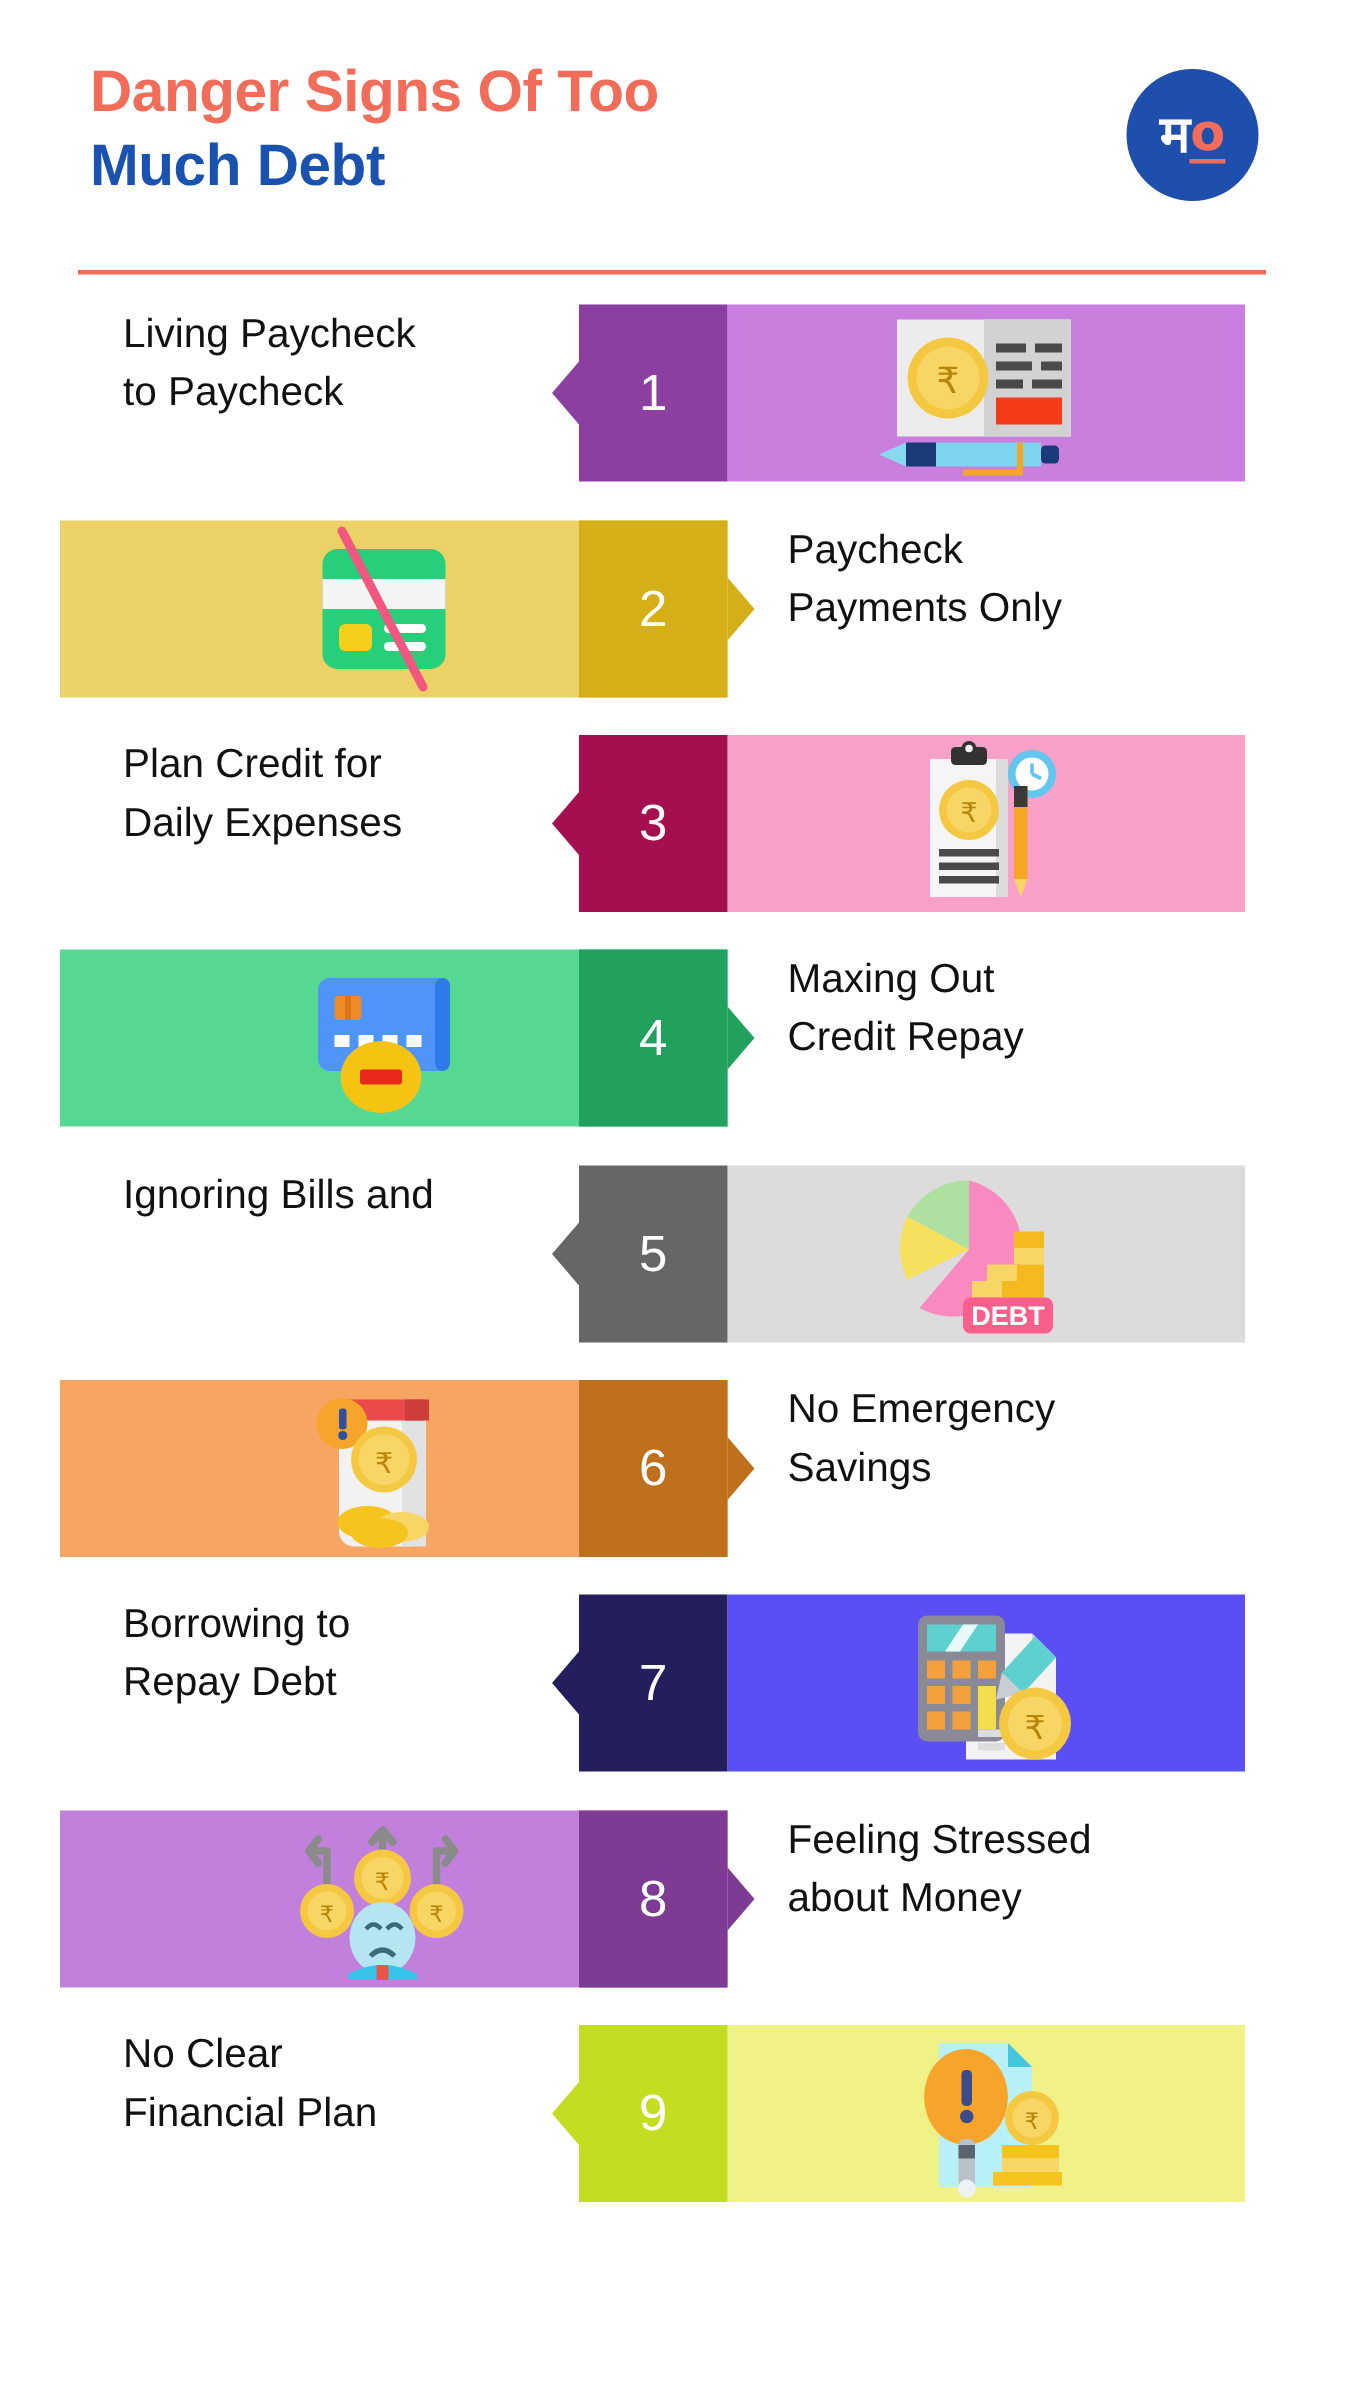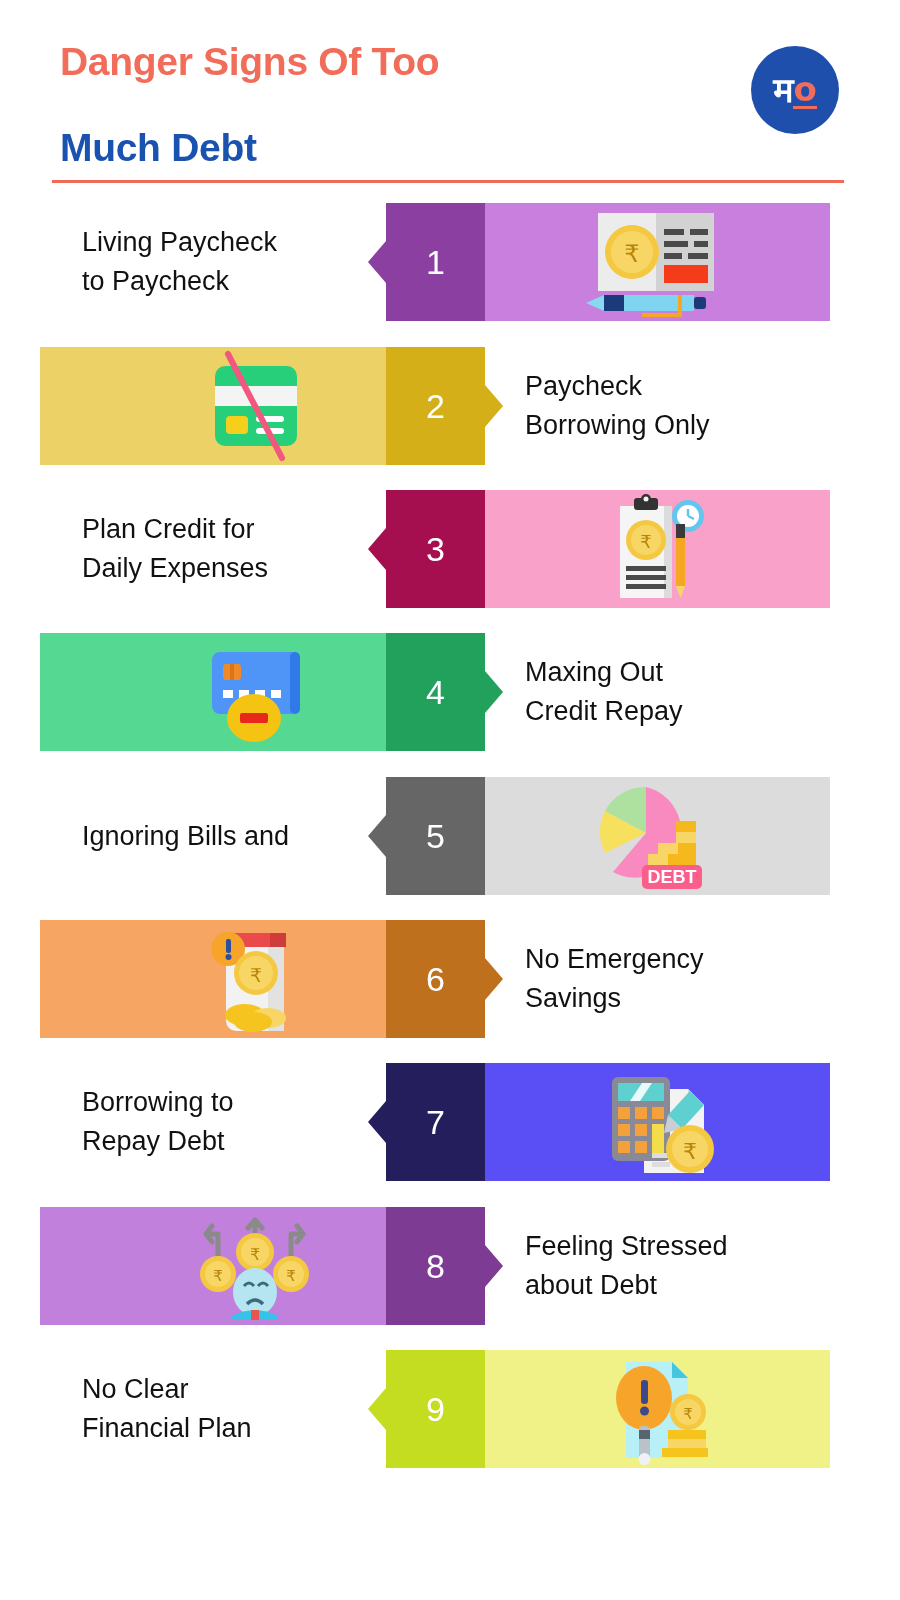--- a/index.html
+++ b/index.html
@@ -46,21 +46,21 @@
     display: flex; align-items: center;
   }
   .row .badge {
     position: absolute; top: 0; width: 99px; height: 118px;
     display: flex; align-items: center; justify-content: center;
     color: #ffffff; font-size: 34px; font-weight: 400;
     font-family: "Liberation Sans", sans-serif;
   }
   .row .label {
     position: absolute; top: 0; height: 118px;
-    display: flex; flex-direction: column; justify-content: center;
+    display: flex; flex-direction: column; 
     color: #111111; font-size: 27px; line-height: 1.44;
     font-family: "Liberation Sans", sans-serif; font-weight: 400;
   }
   .row .label span { display: block; white-space: nowrap; }
 
   
   .layout-left .band  { left: 40px;  width: 445px; }
   .layout-left .badge { left: 386px; }
   .layout-left .badge::after {
     content: ""; position: absolute; left: 99px; top: 50%;
@@ -88,21 +88,21 @@
   svg { display: block; overflow: visible; }
 </style>
 </head>
 <body>
 
 <div id="page">
 
   <div class="header">
     <div class="title-wrap">
       <span class="title-l1" style="color: rgb(242, 108, 90);">Danger Signs Of Too</span>
-      <span class="title-l2" style="color: rgb(26, 82, 176); margin-top: 37px;">Much Debt</span>
+      <span class="title-l2" style="color: rgb(26, 82, 176);">Much Debt</span>
     </div>
     <div class="logo-badge" style="background: rgb(31, 79, 173);">
       <span class="logo-text" style="color: rgb(255, 255, 255);">म</span>
         <span class="logo-text logo-o" style="color: rgb(242, 108, 90); border-bottom-color: rgb(242, 108, 90);">o</span>
     </div>
     <div class="header-rule" style="background: rgb(239, 106, 87);"></div>
   </div>
 
   <div class="row layout-right" style="left:0; top:203px;">
     <div class="band" style="background: rgb(201, 127, 221);">
@@ -148,21 +148,21 @@
           <rect x="66" y="76" width="28" height="6" rx="3" fill="#ffffff"></rect>
           <line x1="38" y1="2" x2="92" y2="106" stroke="#f2577f" stroke-width="6" stroke-linecap="round"></line>
         </svg>
       </div>
     </div>
     <div class="badge" style="background: rgb(212, 175, 23); color: rgb(212, 175, 23);">
       <span style="color: rgb(255, 255, 255);">2</span>
     </div>
     <div class="label">
       <span>Paycheck</span>
-      <span>Borrowing Only</span>
+      <span>Payments Only</span>
     </div>
   </div>
 
   <div class="row layout-right" style="left:0; top:490px;">
     <div class="band" style="background: rgb(249, 161, 200);">
       <div class="art">
         <svg viewBox="0 0 150 110" width="150" height="110">
           <circle cx="108" cy="22" r="16" fill="#62c6ef"></circle>
           <circle cx="108" cy="22" r="11" fill="#ffffff"></circle>
           <path d="M108 22 L108 15 M108 22 L114 25" stroke="#62c6ef" stroke-width="2.5"></path>
@@ -332,21 +332,21 @@
           <path d="M42 104 q23 -12 46 0 L88 108 L42 108 Z" fill="#35c3ea"></path>
           <rect x="61" y="98" width="8" height="10" fill="#e8564a"></rect>
         </svg>
       </div>
     </div>
     <div class="badge" style="background: rgb(125, 59, 148); color: rgb(125, 59, 148);">
       <span style="color: rgb(255, 255, 255);">8</span>
     </div>
     <div class="label">
       <span>Feeling Stressed</span>
-      <span>about Debt</span>
+      <span>about Money</span>
     </div>
   </div>
 
   <div class="row layout-right" style="left:0; top:1350px;">
     <div class="band" style="background: rgb(240, 242, 135);">
       <div class="art">
         <svg viewBox="0 0 150 110" width="150" height="110">
           <path d="M46 8 L92 8 L108 24 L108 104 L46 104 Z" fill="#b8f0f7"></path>
           <path d="M92 8 L108 24 L92 24 Z" fill="#43c6de"></path>
           <ellipse cx="64" cy="44" rx="28" ry="32" fill="#f6a52a"></ellipse>

